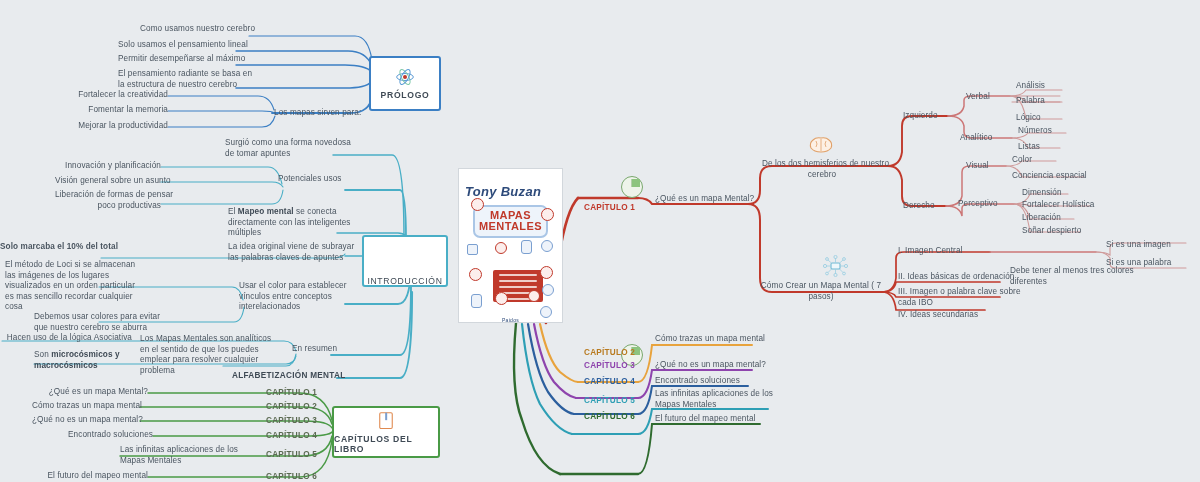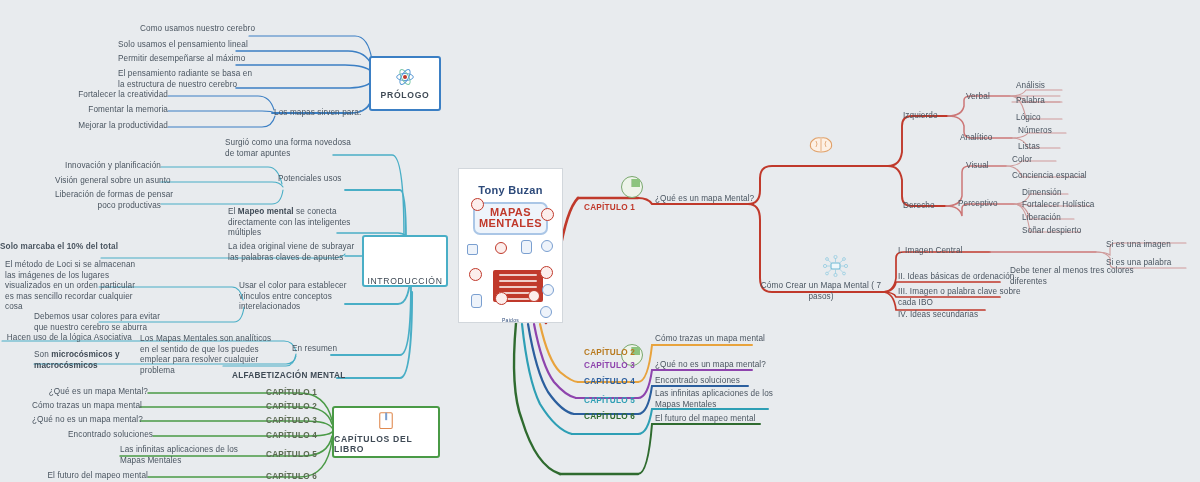--- a/index.html
+++ b/index.html
@@ -43,22 +43,22 @@
   #n-caps{left:332px;top:406px;width:108px;height:52px;border-color:#4a9a46;}
 
   
   #book{
     position:absolute;left:458px;top:168px;width:105px;height:155px;
     background:#fff;border:1px solid #d2d7dc;box-sizing:border-box;
     padding:6px;
   }
   .bk-inner{position:relative;width:100%;height:100%;}
   .bk-author{
-    text-align:center;font-size:11px;font-weight:bold;color:#2d4a7a;
-    margin-top:9px;letter-spacing:.3px;
+    text-align:left;font-size:13px;font-weight:bold;color:#2d4a7a;
+    font-style:italic;margin-top:9px;letter-spacing:.3px;
   }
   .bk-title{
     margin:6px 8px 0 8px;border:2px solid #aac6e6;border-radius:7px;
     background:#eef4fb;text-align:center;padding:3px 0 4px 0;
   }
   .bk-title span{display:block;font-size:11px;font-weight:bold;color:#c0392b;
     letter-spacing:.4px;line-height:11px;}
   .bk-sub{
     position:absolute;left:28px;top:86px;width:50px;height:32px;
     background:#c0392b;border-radius:2px;
@@ -365,20 +365,22 @@
   <div class="lbl" style="left:655px;top:389px;width:120px;">Las infinitas aplicaciones de los
 Mapas Mentales</div>
 
   <div class="chaplbl" style="left:584px;top:412px;color:#2f6b2f;">CAPÍTULO 6</div>
   <div class="lbl" style="left:655px;top:414px;width:120px;">El futuro del mapeo mental</div>
 
   <svg class="icn" style="left:808px;top:136px;" width="26" height="18" viewBox="0 0 26 18">
     <path d="M3 12 Q1 7 5 4 Q8 1 13 2 Q18 1 21 4 Q25 7 23 12 Q20 16 13 16 Q6 16 3 12z" fill="#fdf0e4" stroke="#e0a068" stroke-width="1.1"></path>
     <path d="M8 5 q2 3 0 6 M13 3 v12 M18 5 q-2 3 0 6" fill="none" stroke="#e0a068" stroke-width=".8"></path>
   </svg>
+  <div class="lbl c" style="left:762px;top:159px;width:120px;">De los dos hemisferios de nuestro
+cerebro</div>
 
   <div class="lbl" style="left:903px;top:111px;width:48px;">Izquierdo</div>
   <div class="lbl" style="left:903px;top:201px;width:48px;">Derecho</div>
 
   <div class="lbl" style="left:966px;top:92px;width:44px;">Verbal</div>
   <div class="lbl" style="left:1016px;top:81px;width:70px;">Análisis</div>
   <div class="lbl" style="left:1016px;top:96px;width:70px;">Palabra</div>
   <div class="lbl" style="left:1016px;top:113px;width:70px;">Lógico</div>
 
   <div class="lbl" style="left:960px;top:133px;width:52px;">Analítico</div>

